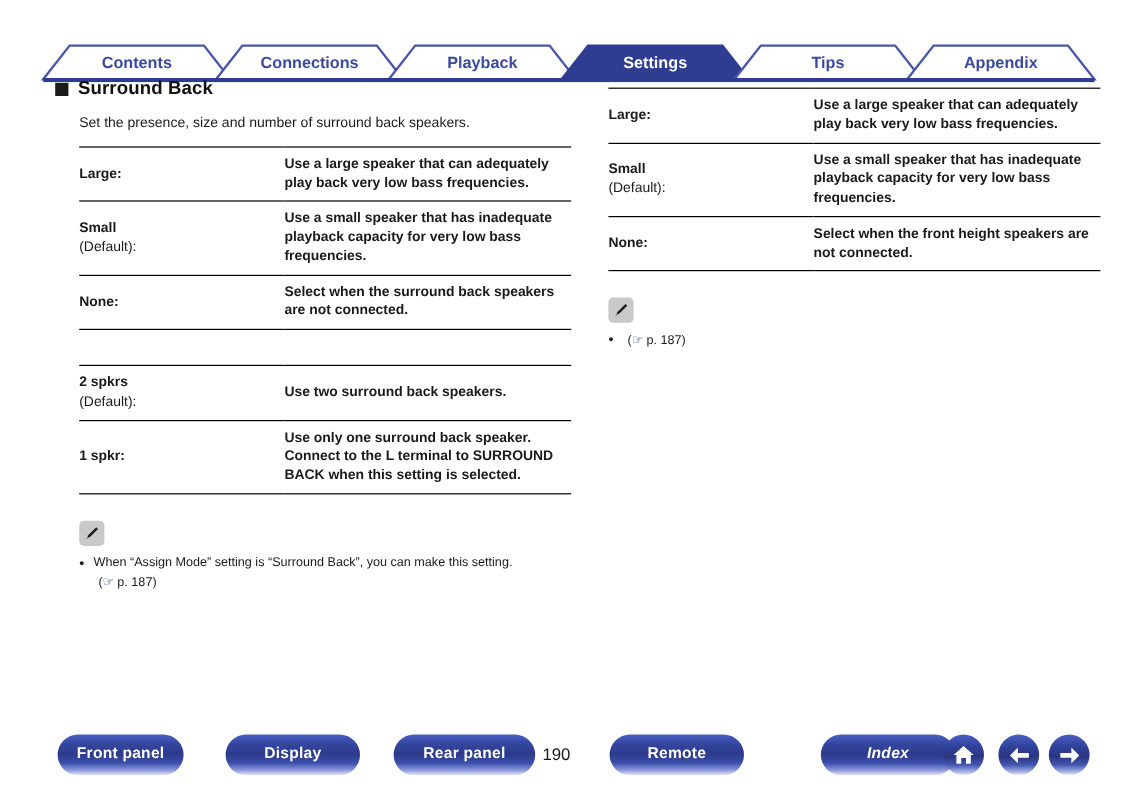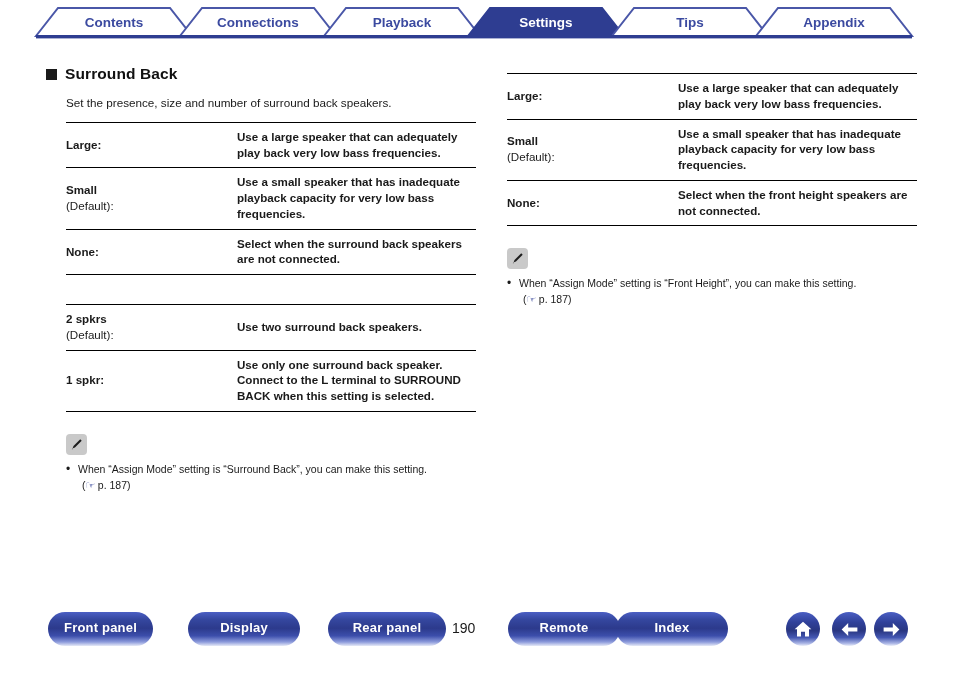--- a/index.html
+++ b/index.html
@@ -15,21 +15,21 @@
     color: #1a1a1a;
     position: relative;
     overflow: hidden;
     -webkit-font-smoothing: antialiased;
   }
 
   
   .tabbar {
     position: absolute;
     left: 0;
-    top: 4px;
+    top: 34px;
     width: 954px;
     height: 36px;
   }
   .tabbar-svg { display: block; }
   .tab-label {
     font-family: "Liberation Sans", sans-serif;
     font-size: 13.5px;
     font-weight: bold;
   }
 
@@ -176,21 +176,21 @@
     align-items: center;
     justify-content: center;
     box-sizing: border-box;
     padding-bottom: 3px;
     letter-spacing: 0.2px;
   }
   .pill-front  { left: 48px;  width: 105px; }
   .pill-disp   { left: 188px; width: 112px; }
   .pill-rear   { left: 328px; width: 118px; }
   .pill-remote { left: 508px; width: 112px; }
-  .pill-index  { left: 616px; width: 112px; }
+  .pill-index  { left: 684px; width: 112px; font-style: italic; }
 
   .pagenum {
     position: absolute;
     left: 452px;
     top: 8px;
     width: 46px;
     text-align: left;
     font-size: 14px;
     color: #1a1a1a;
   }
@@ -361,21 +361,20 @@
     <div class="note">
       <div class="note-icon">
         <svg width="13" height="13" viewBox="0 0 16 16">
           <path d="M12.6 1.6 L14.4 3.4 L6.1 11.7 L3.3 12.7 L4.3 9.9 Z" fill="#1c1c1c"></path>
           <path d="M3.0 13.0 L2.2 13.8 L4.0 13.4 Z" fill="#1c1c1c"></path>
         </svg>
       </div>
       <div class="note-line">
         <span class="note-dot">•</span>
         <span class="note-body">
-          <span>When “Assign Mode” setting is “Front Height”, you can make this setting.</span>
           <span class="note-ref"><span>(</span><span class="hand">☞</span>
             <span>p. 187</span><span>)</span></span>
         </span>
       </div>
     </div>
 
   </div>
 </div>
 
 <div class="footer">

